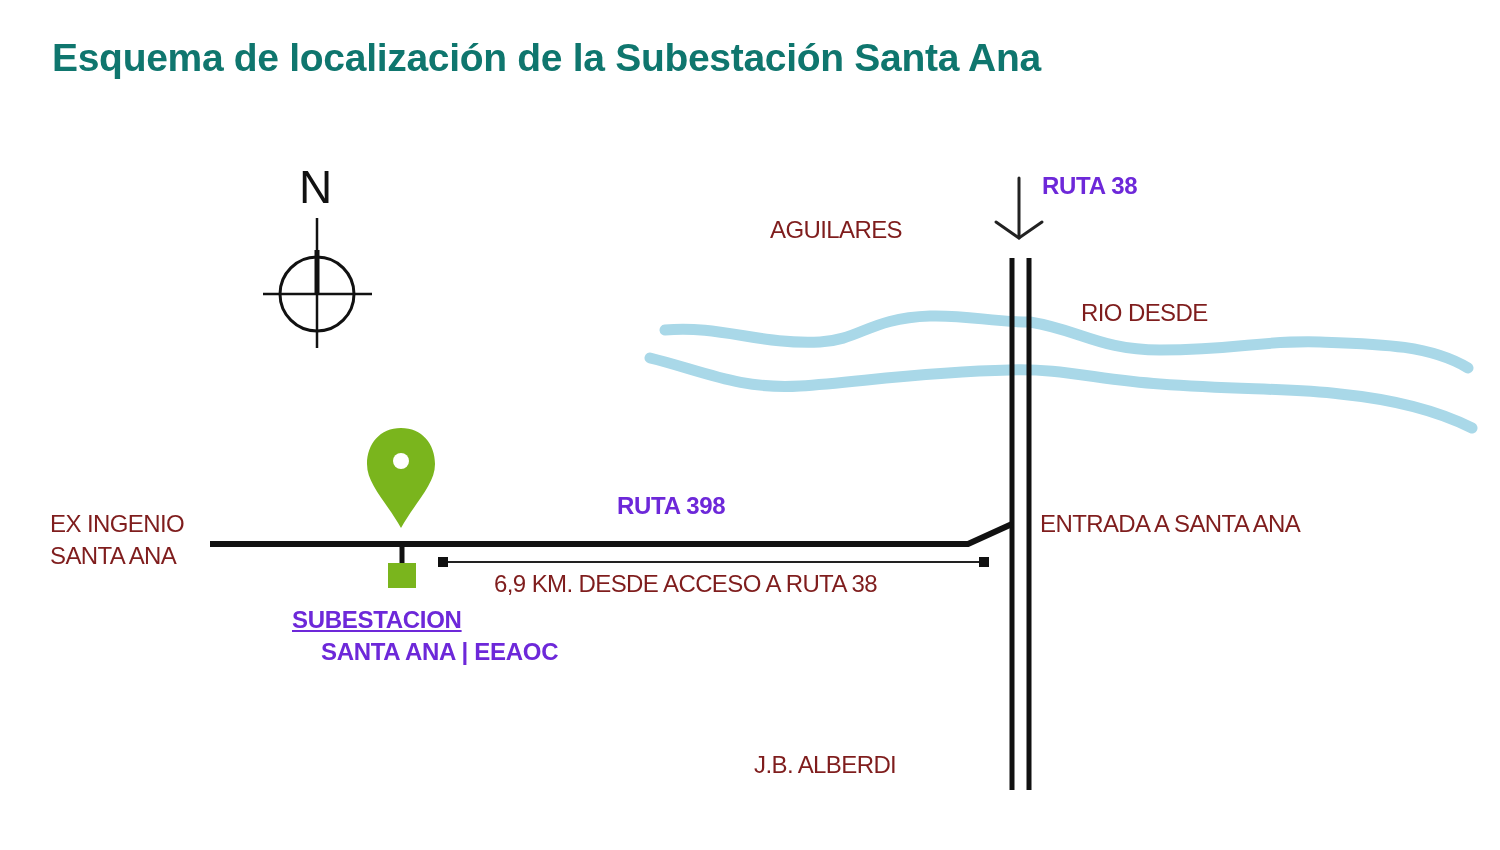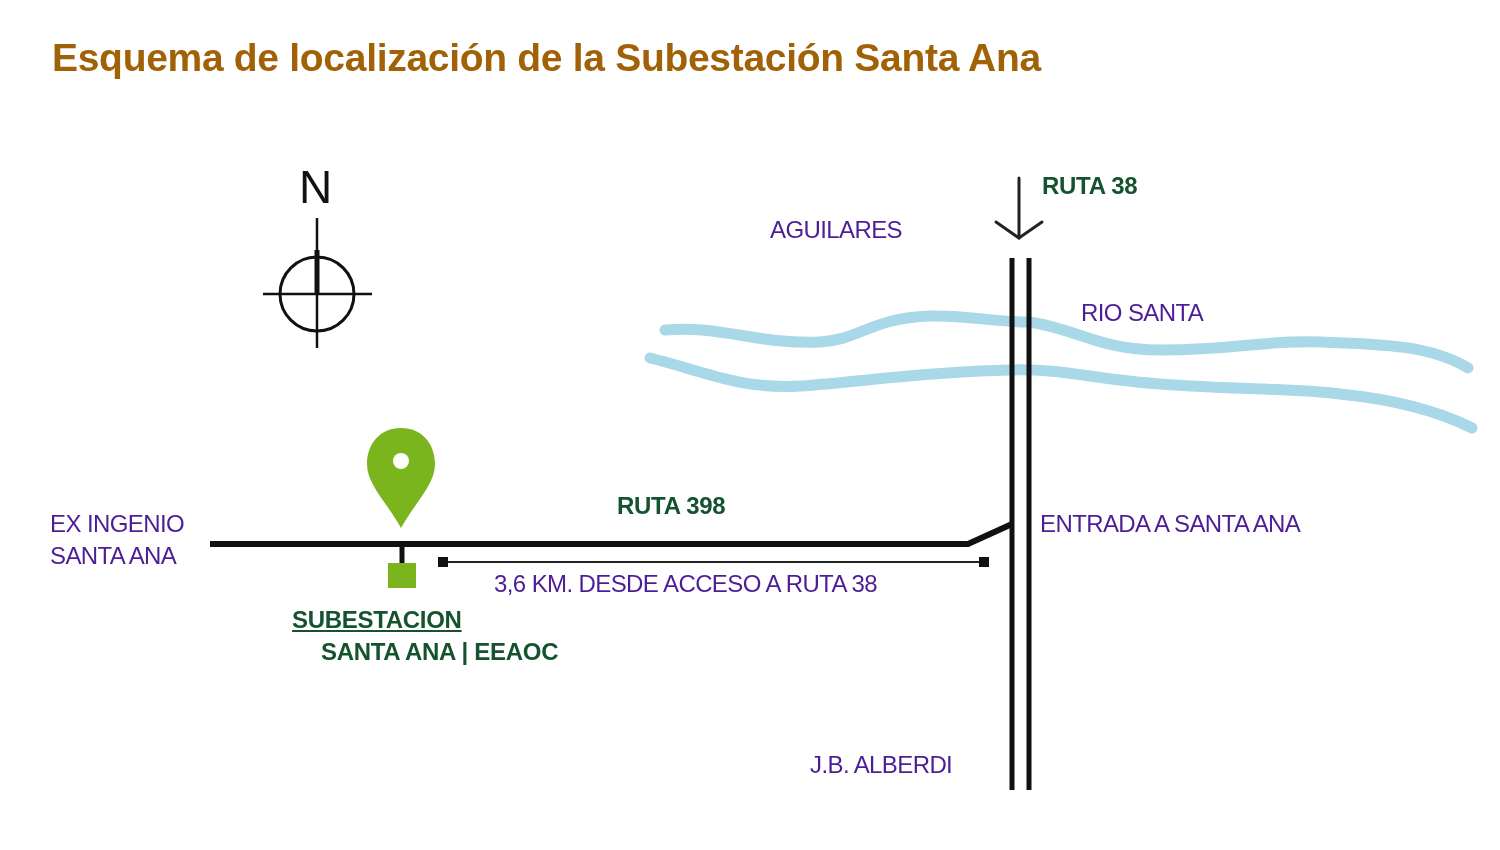--- a/index.html
+++ b/index.html
@@ -1,22 +1,22 @@
 <!DOCTYPE html>
 <html><head>
 <meta charset="utf-8">
 <style>
   html, body { margin: 0; padding: 0; background: #ffffff; }
   body { width: 1500px; height: 850px; position: relative; overflow: hidden;
          font-family: "Liberation Sans", sans-serif; }
   .title { position: absolute; left: 52px; top: 36px; font-size: 39px; font-weight: bold;
-           color: #a16207; letter-spacing: -0.3px; white-space: nowrap; }
+           color: #0f766e; letter-spacing: -0.3px; white-space: nowrap; }
   svg.map { position: absolute; left: 0; top: 0; }
-  .lbl { position: absolute; white-space: nowrap; font-size: 24px; color: #4c1d95; letter-spacing: -0.6px; line-height: 32px; }
-  .lbl.bold { font-weight: bold; color: #14532d; letter-spacing: -0.3px; }
+  .lbl { position: absolute; white-space: nowrap; font-size: 24px; color: #7f1d1d; letter-spacing: -0.6px; line-height: 32px; }
+  .lbl.bold { font-weight: bold; color: #6d28d9; letter-spacing: -0.3px; }
   .north-letter { position: absolute; left: 299px; top: 160px; font-size: 46px; color: #111111; }
 </style>
 </head>
 <body>
 
 <div class="title">Esquema de localización de la Subestación Santa Ana</div>
 
 <svg class="map" width="1500" height="850" viewBox="0 0 1500 850">
 
   <g fill="none" stroke="#a9d8e8" stroke-width="11" stroke-linecap="round">
@@ -55,21 +55,21 @@
     <line x1="317" y1="218" x2="317" y2="348" stroke-width="2.5"></line>
     <line x1="263" y1="294" x2="372" y2="294" stroke-width="2.5"></line>
     <line x1="317" y1="250" x2="317" y2="294" stroke-width="5"></line>
   </g>
 </svg>
 
 <div class="north-letter">N</div>
 
 <div class="lbl bold" style="left:1042px; top:170px;">RUTA 38</div>
 <div class="lbl" style="left:770px; top:214px;">AGUILARES</div>
-<div class="lbl" style="left:1081px; top:297px;">RIO SANTA</div>
+<div class="lbl" style="left:1081px; top:297px;">RIO DESDE</div>
 <div class="lbl bold" style="left:617px; top:490px;">RUTA 398</div>
 <div class="lbl" style="left:50px; top:508px;">EX INGENIO</div>
 <div class="lbl" style="left:50px; top:540px;">SANTA ANA</div>
 <div class="lbl" style="left:1040px; top:508px;">ENTRADA A SANTA ANA</div>
-<div class="lbl" style="left:494px; top:568px;">3,6 KM. DESDE ACCESO A RUTA 38</div>
+<div class="lbl" style="left:494px; top:568px;">6,9 KM. DESDE ACCESO A RUTA 38</div>
 <div class="lbl bold" style="left:292px; top:604px;text-decoration:underline;">SUBESTACION</div>
 <div class="lbl bold" style="left:321px; top:636px;">SANTA ANA | EEAOC</div>
-<div class="lbl" style="left:810px; top:749px;">J.B. ALBERDI</div>
+<div class="lbl" style="left:754px; top:749px;">J.B. ALBERDI</div>
 
 </body></html>

